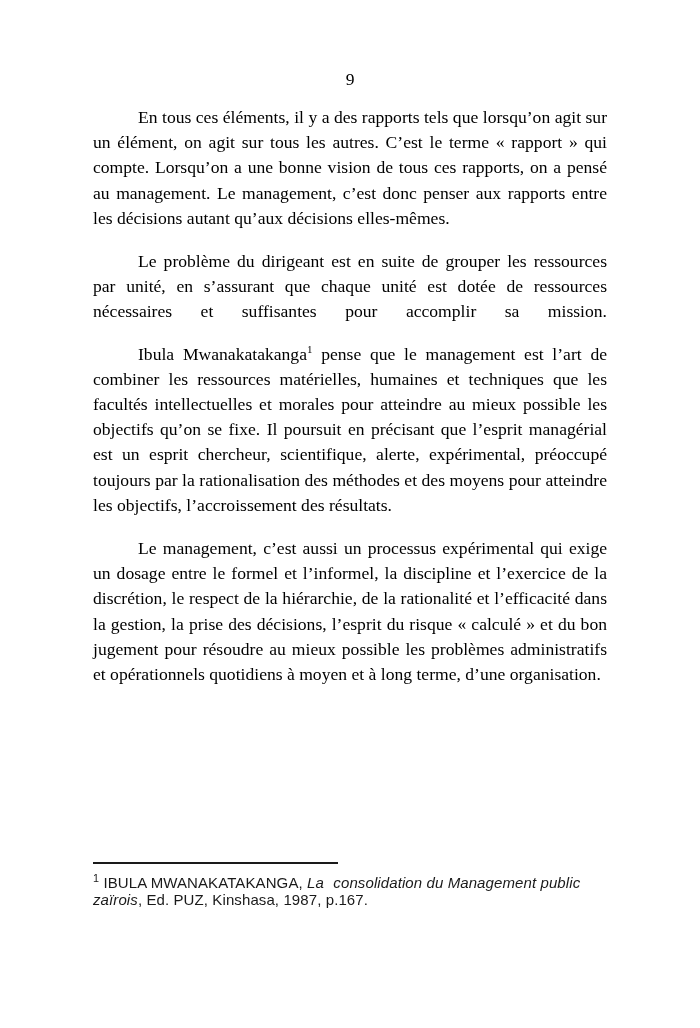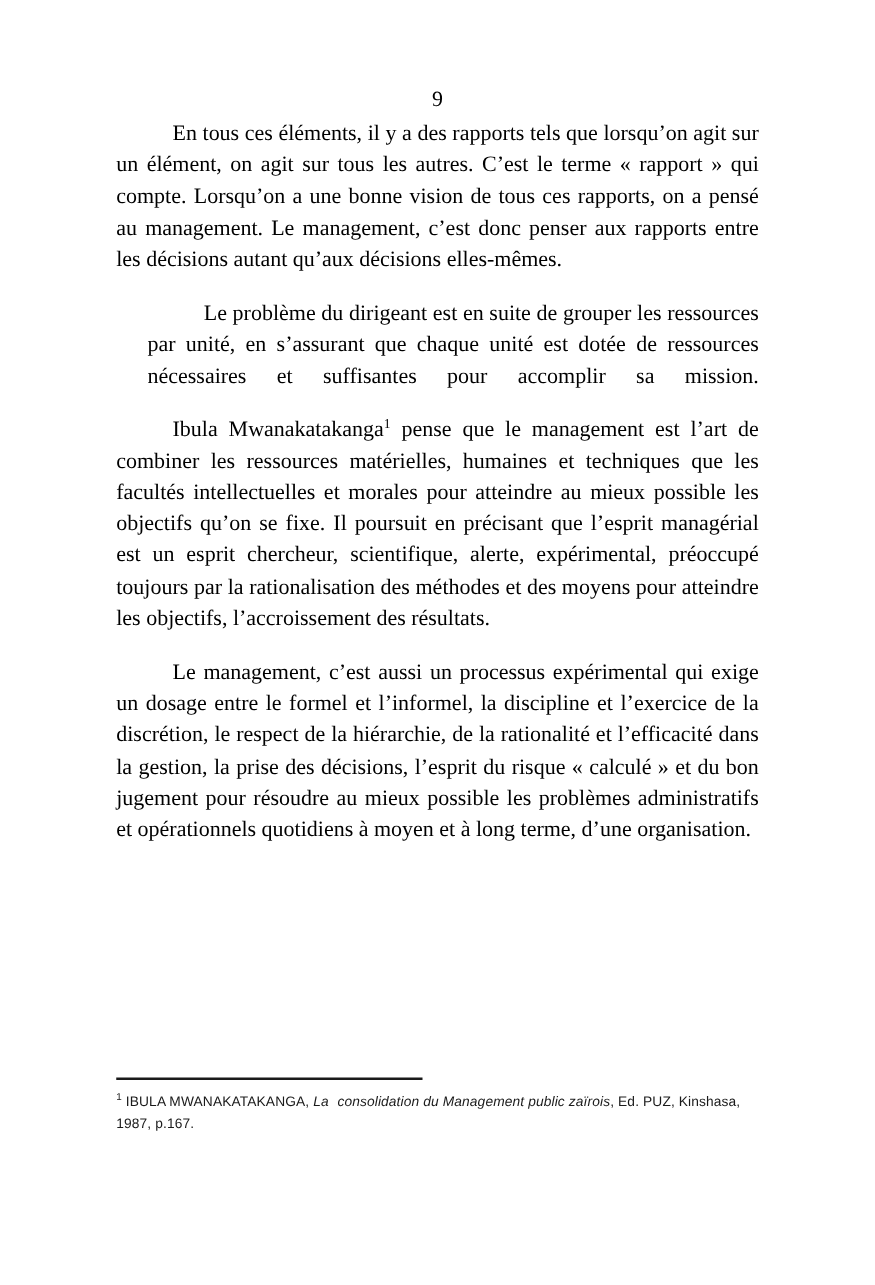--- a/index.html
+++ b/index.html
@@ -24,40 +24,39 @@
     top: 68px;
     left: 0;
     width: 700px;
     text-align: center;
     font-family: "Liberation Serif", serif;
     font-size: 17.5px;
     line-height: 22px;
   }
   .body-block {
     position: absolute;
-    top: 94px;
+    top: 105px;
     left: 93px;
     width: 514px;
   }
   .para {
     margin: 0 0 18px 0;
     font-family: "Liberation Serif", serif;
     font-size: 17.6px;
     line-height: 25.2px;
     text-align: justify;
     text-indent: 45px;
     hyphens: none;
     -webkit-hyphens: none;
   }
   .para:last-child {
     margin-bottom: 15px;
   }
   .para-tight-gap {
     margin-bottom: 17px;
-    margin-left: 25px;
   }
   .para sup {
     font-size: 0.62em;
     vertical-align: super;
     line-height: 0;
   }
   
   .stretch-last {
     text-align-last: justify;
   }
@@ -70,21 +69,21 @@
   .footnote-rule {
     width: 245px;
     height: 0;
     border: 0;
     border-top: 2.4px solid #1a1a1a;
     margin: 0 0 10px 0;
     padding: 0;
   }
   .footnote-text {
     font-family: "Liberation Sans", sans-serif;
-    font-size: 11px;
+    font-size: 15px;
     line-height: 17px;
     color: #1a1a1a;
     text-align: left;
     margin: 0;
     letter-spacing: 0.1px;
   }
   .footnote-text sup {
     font-size: 0.72em;
     vertical-align: super;
     line-height: 0;

